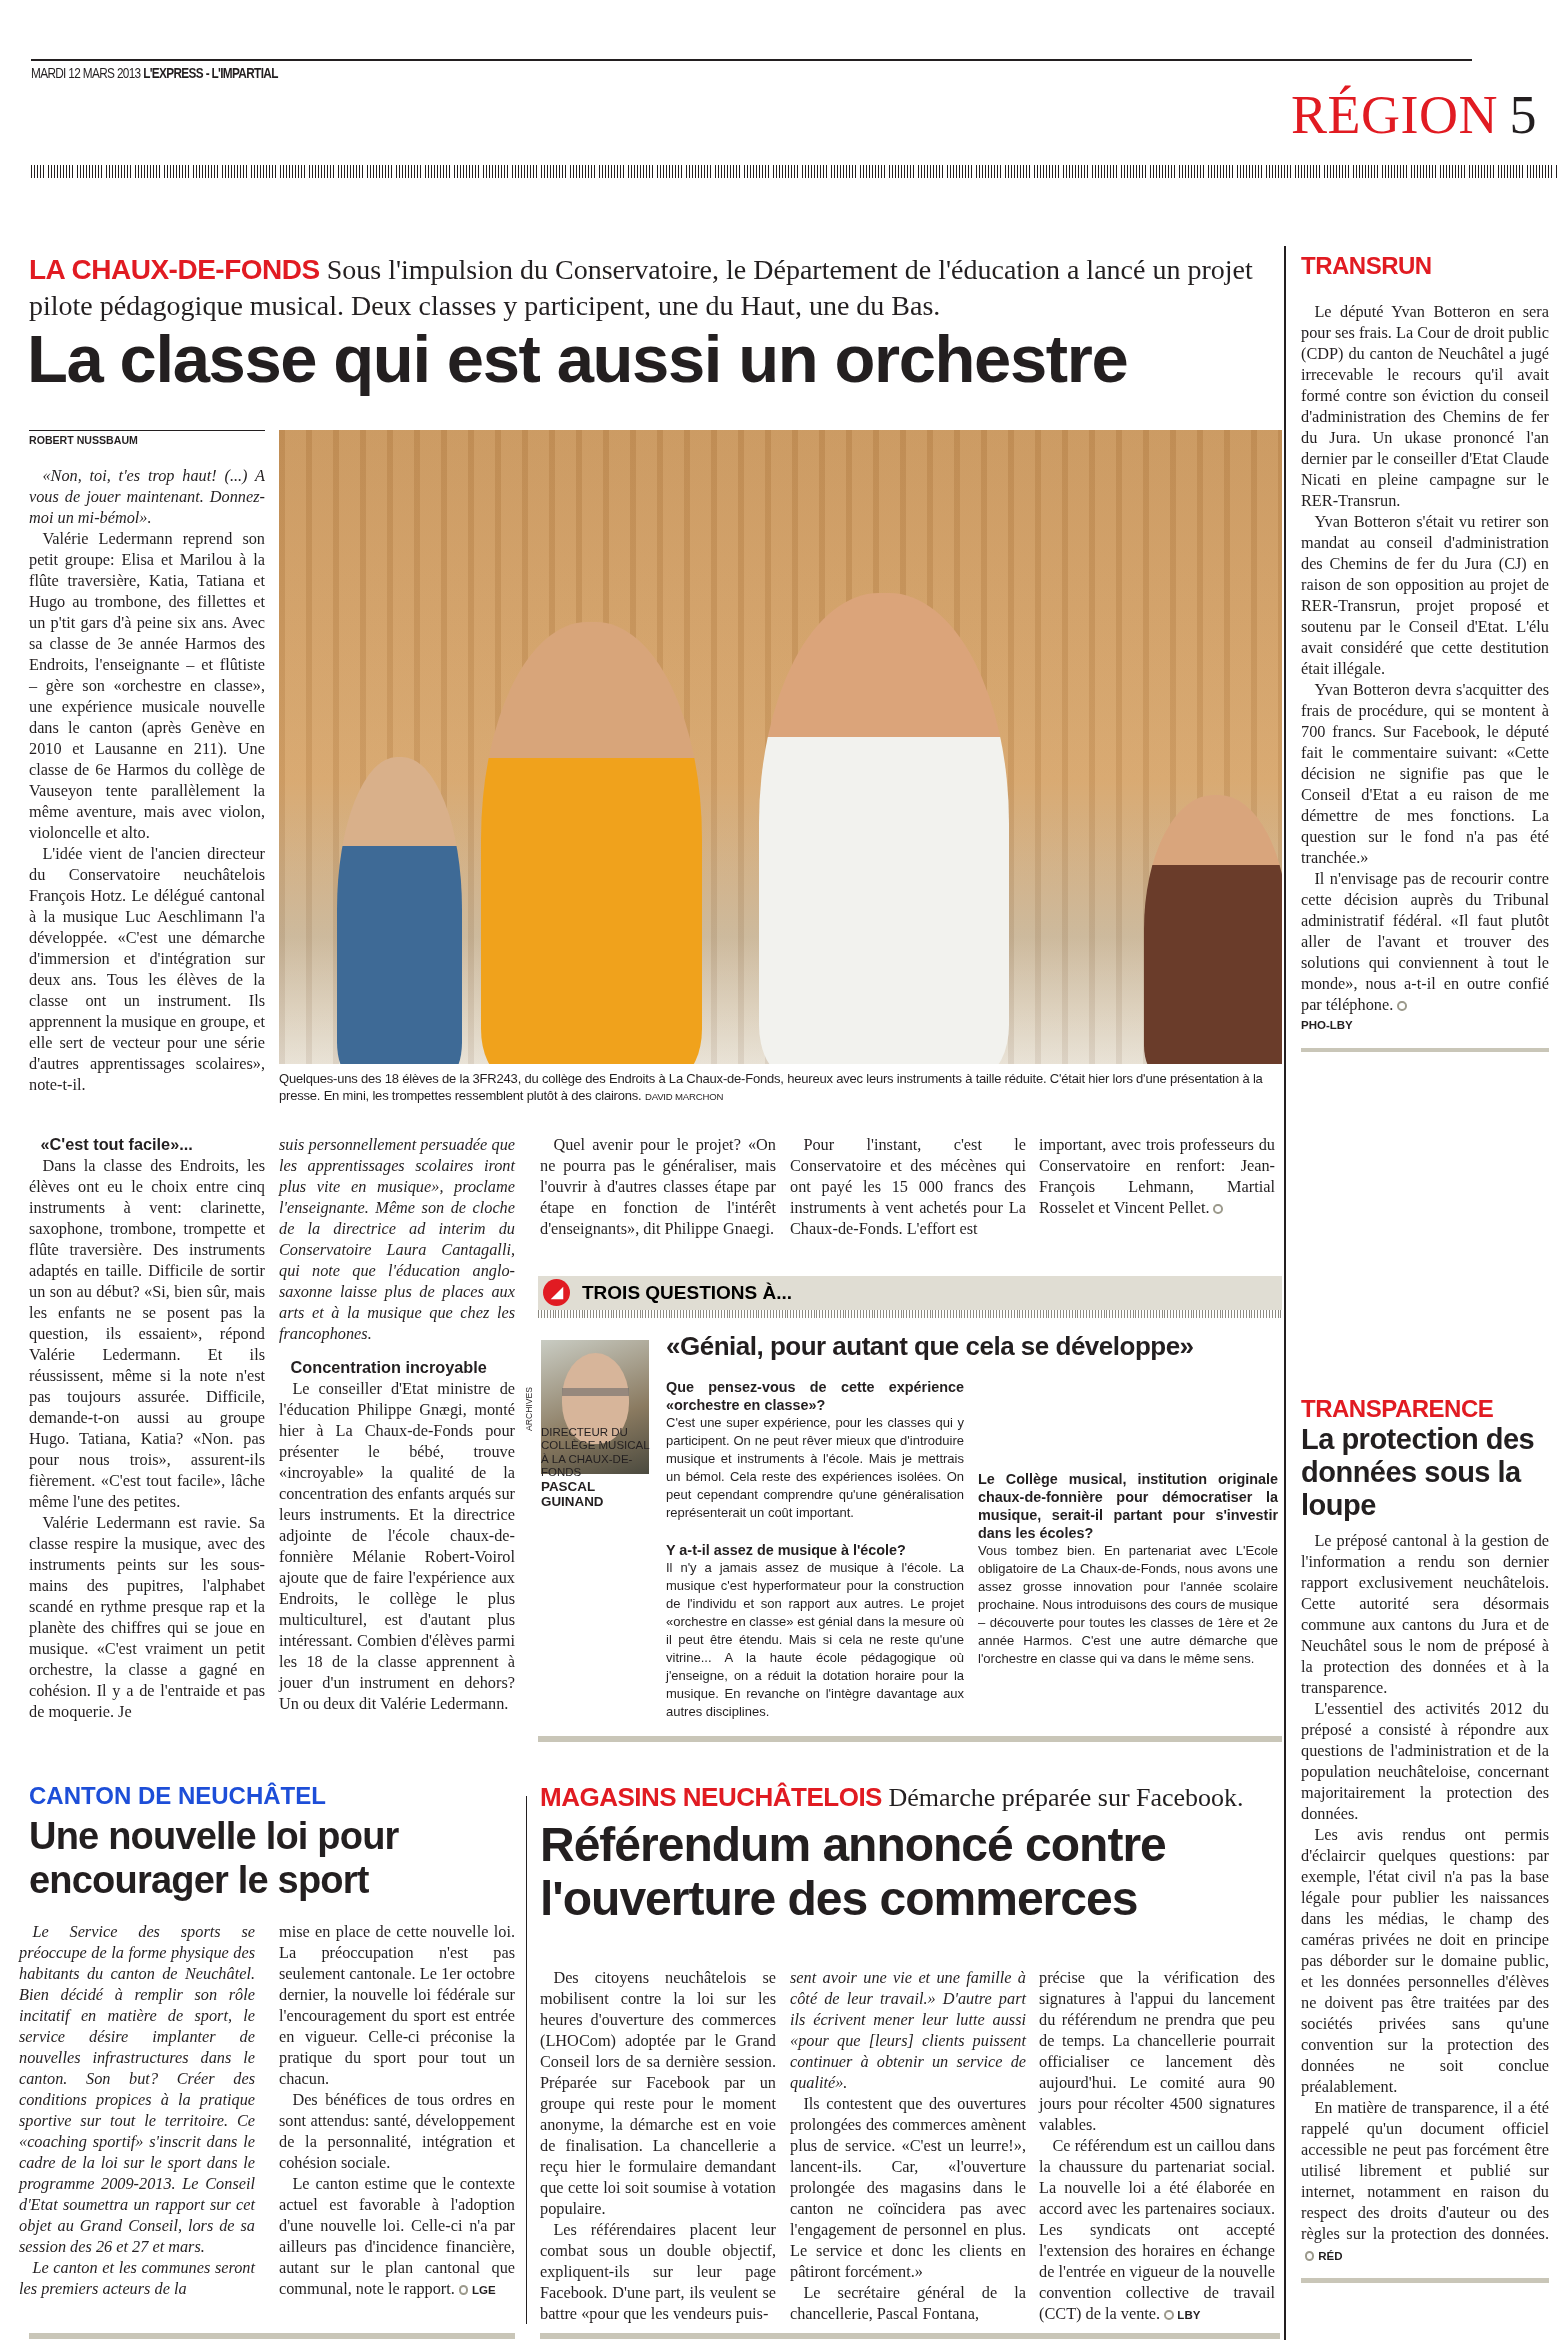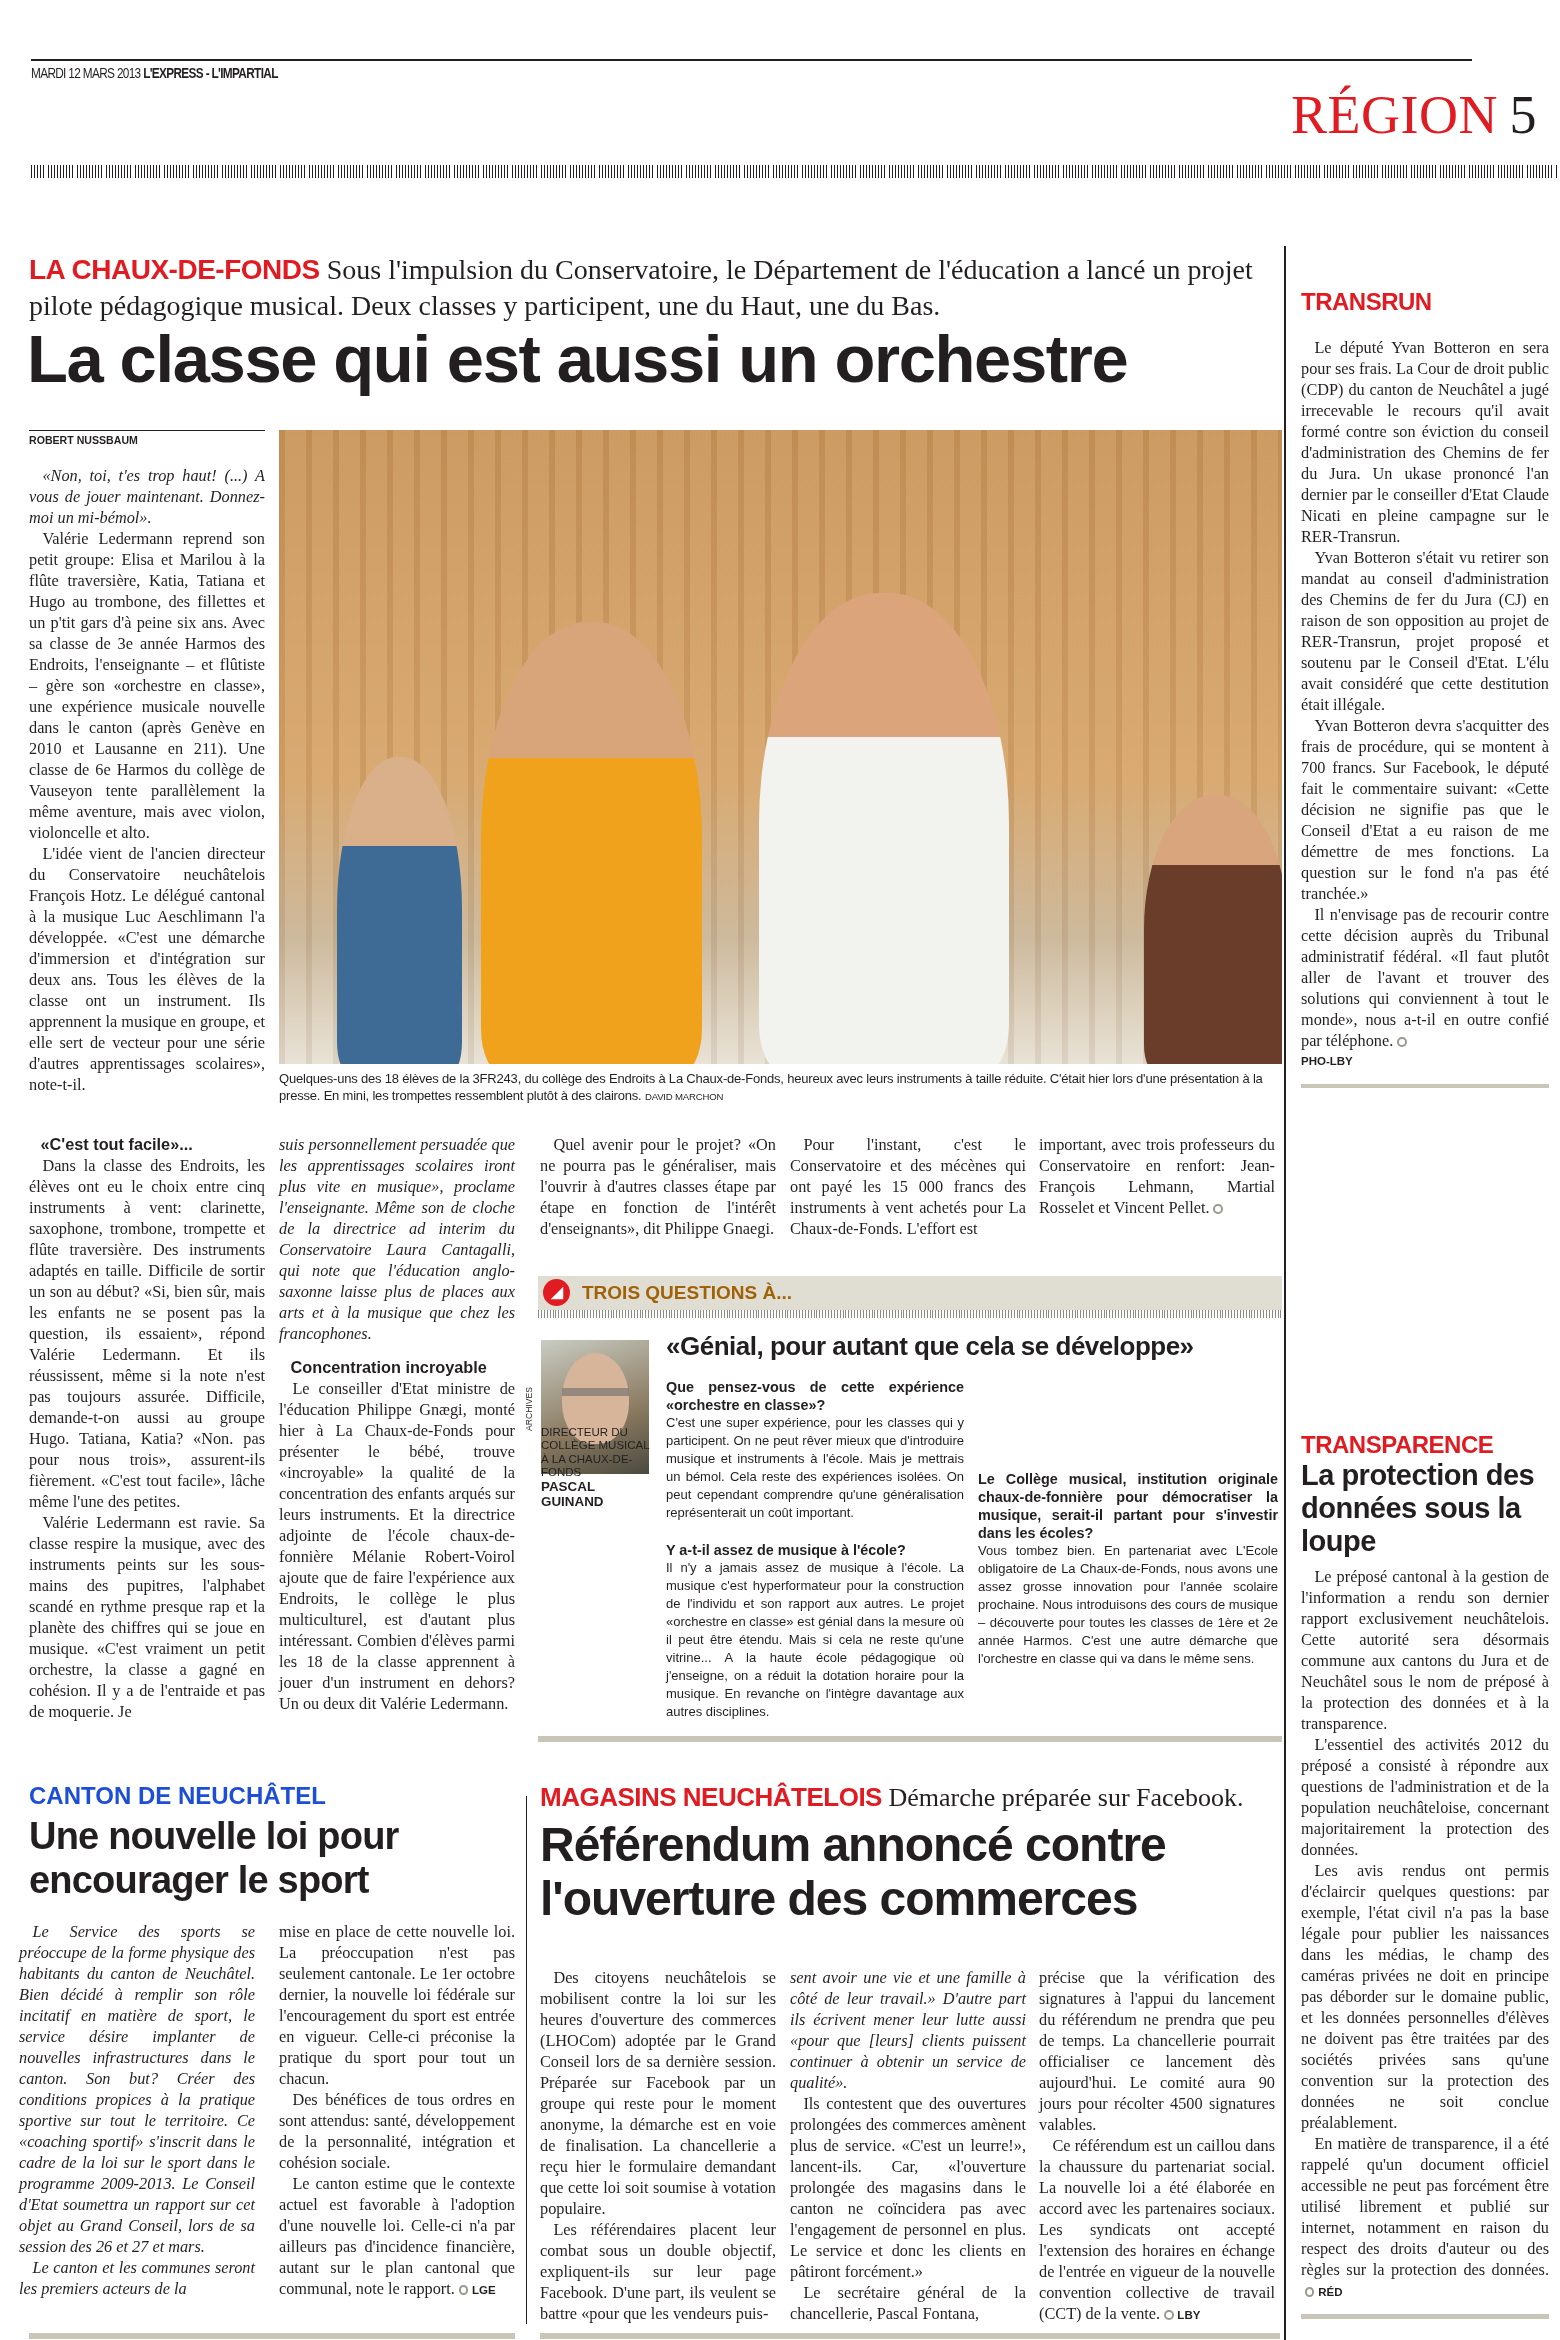--- a/index.html
+++ b/index.html
@@ -39,37 +39,37 @@
   .photo { left:279px; top:430px; width:1003px; height:634px; overflow:hidden;
            background:linear-gradient(180deg,#c8955c 0%,#d6a56c 55%,#c9b69a 80%,#e7e2d8 100%); }
   .photo .wall { position:absolute; inset:0;
            background:repeating-linear-gradient(90deg,rgba(120,70,20,.10) 0 5.8px,rgba(255,230,190,.08) 5.8px 27px); }
   .kid { position:absolute; border-radius:48% 48% 10% 10%; }
   .caption { left:279px; top:1070px; width:1003px; font-size:13px; line-height:17.3px; font-family:"Liberation Sans", sans-serif; letter-spacing:-0.2px; }
   .credit { font-size:9.6px; }
 
   
   .tq-head { left:538px; top:1276px; width:744px; height:35px; background:#e0ddd3; }
-  .tq-title { left:582px; top:1282px; font-size:19px; font-weight:bold; color:#a16207; }
+  .tq-title { left:582px; top:1282px; font-size:19px; font-weight:bold; color:#000000; }
   .tq-icon { left:543px; top:1279px; width:27px; height:27px; border-radius:50%; background:#e11b22; overflow:hidden; }
   .tq-bar { left:538px; top:1310px; width:744px; height:7.7px;
             background:repeating-linear-gradient(90deg,#8c8a82 0 1px,#fff 1px 2.9px); }
   .portrait { left:541px; top:1340px; width:108px; height:134px; background:linear-gradient(160deg,#c9ccc3,#8a7a60 60%,#4b4a3f); overflow:hidden; }
   .archives { left:524px; top:1431px; font-size:8.6px; transform:rotate(-90deg); transform-origin:left top; font-family:"Liberation Sans", sans-serif; }
   .pname { left:541px; top:1479px; font-size:13.4px; font-weight:bold; line-height:15.4px; }
   .prole { left:541px; top:1426px; font-size:11.5px; line-height:13.4px; text-transform:uppercase; }
   .tq-headline { left:666px; top:1331px; font-size:26px; font-weight:bold; letter-spacing:-0.5px; }
   .qa { font-size:13px; line-height:18px; text-align:justify; font-family:"Liberation Sans", sans-serif; }
   .qa .q { font-weight:bold; font-size:14.4px; line-height:18px; margin:0; }
   .qa p { margin:0; }
   .box-bottom { left:538px; top:1736px; width:744px; height:5.8px; background:#c9c6b8; }
 
   
   .vrule { left:1284px; top:246px; width:1.9px; height:2094px; background:#231f20; }
-  .side-kicker { font-size:24px; font-weight:bold; color:#e11b22; letter-spacing:-0.5px;margin-top:36px; }
+  .side-kicker { font-size:24px; font-weight:bold; color:#e11b22; letter-spacing:-0.5px; }
   .side-head { font-size:29px; font-weight:bold; line-height:33px; letter-spacing:-0.5px; }
   .side-end { height:4.8px; background:#c9c6b8; }
 
   
   .kicker3 { left:29px; top:1782px; font-size:24px; font-weight:bold; color:#1d4ed8; }
   .headline3 { left:29px; top:1812px; font-size:38px; font-weight:bold; line-height:44px; letter-spacing:-0.8px; }
   .kicker4 { left:540px; top:1782px; font-size:26px; }
   .headline4 { left:540px; top:1812px; font-size:48px; font-weight:bold; line-height:54px; letter-spacing:-1px; }
   .bottom-bar { height:5.8px; background:#c9c6b8; }
   .midrule { left:526px; top:1796px; width:1px; height:528px; background:#231f20; }

